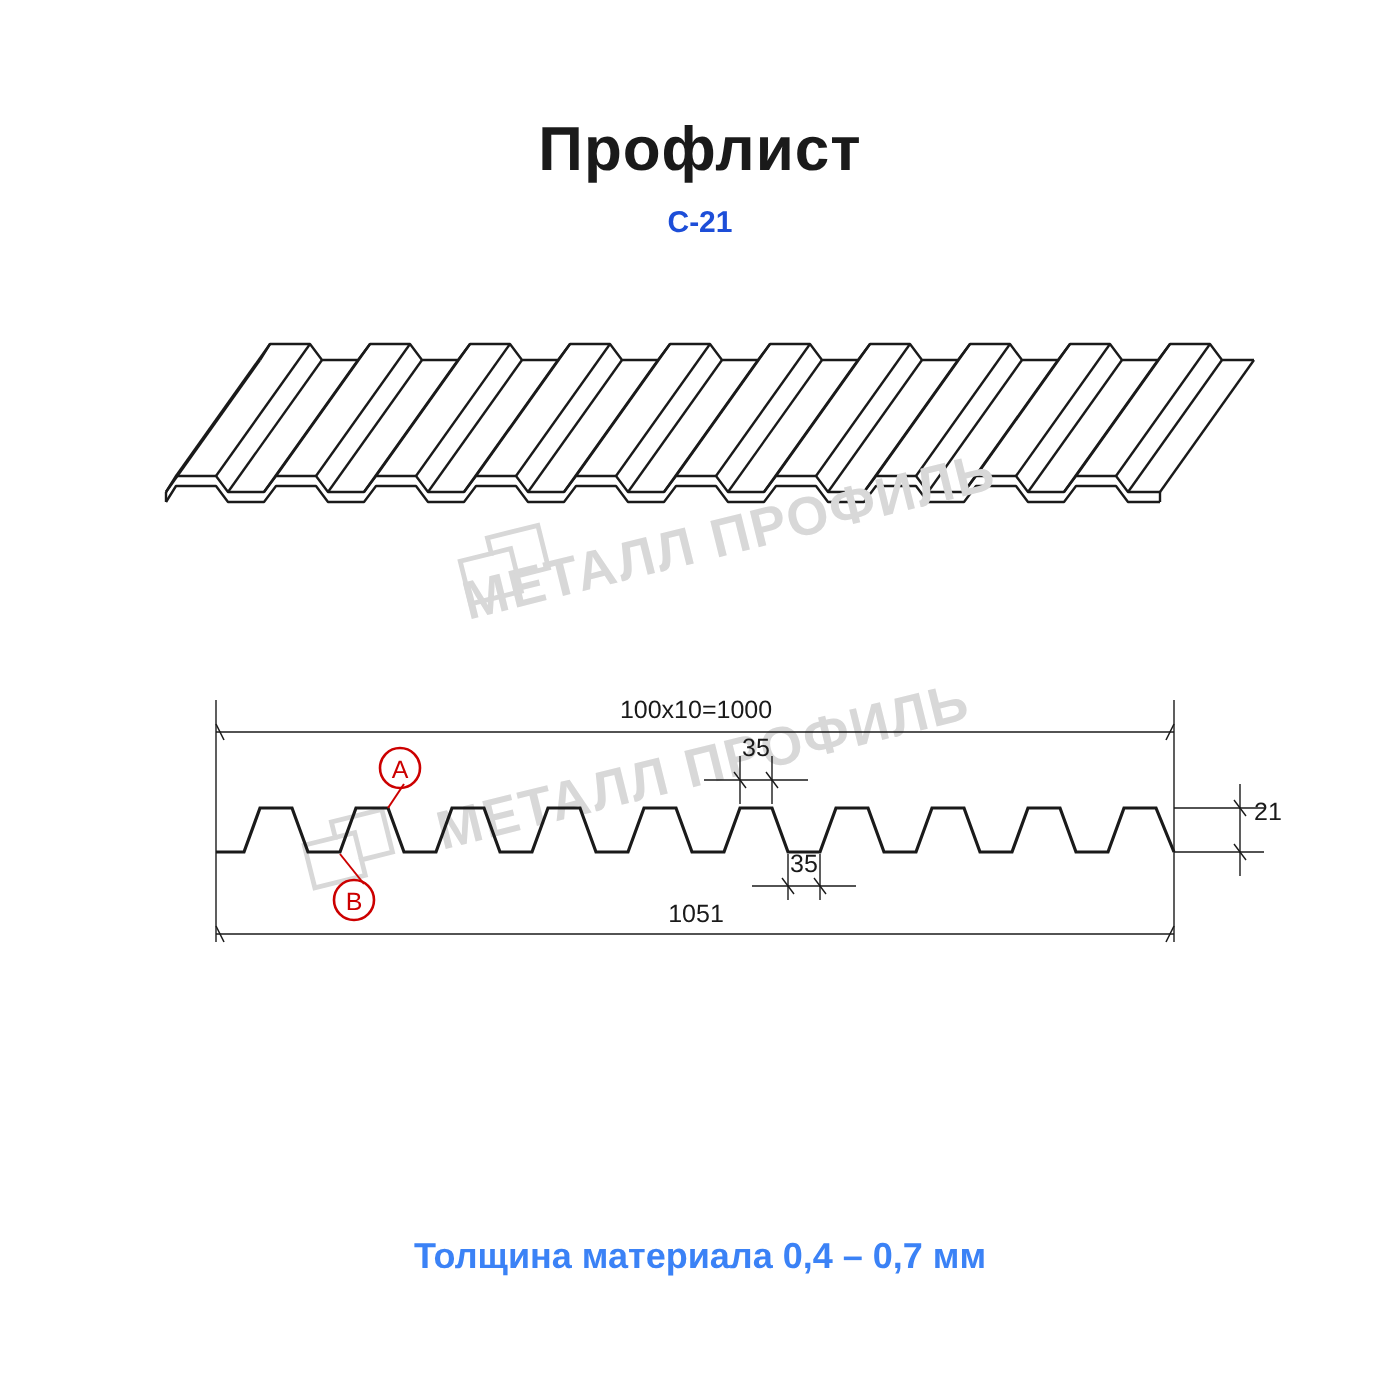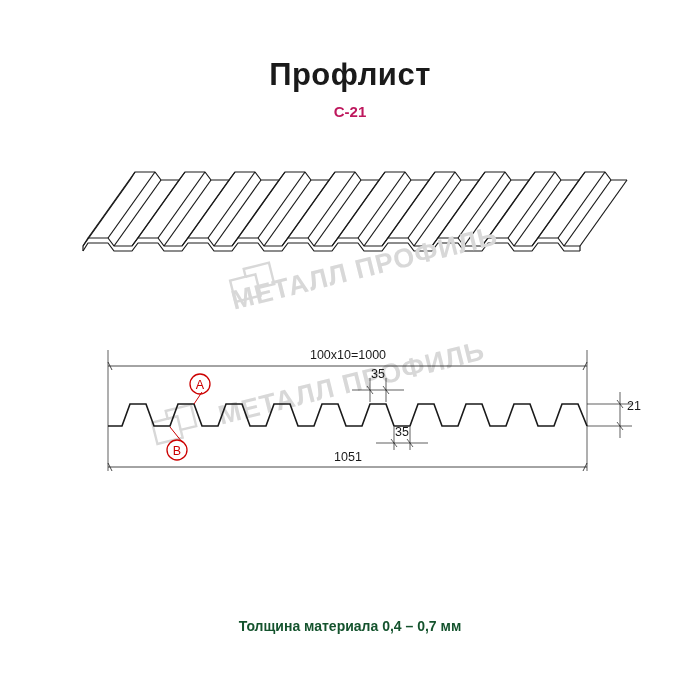--- a/index.html
+++ b/index.html
@@ -32,31 +32,31 @@
     color: #1a1a1a;
   }
   .subtitle {
     position: absolute;
     top: 103px;
     left: 0;
     width: 700px;
     text-align: center;
     font-size: 15px;
     font-weight: bold;
-    color: #be185d;
+    color: #1d4ed8;
   }
   .footer-note {
     position: absolute;
     top: 618px;
     left: 0;
     width: 700px;
     text-align: center;
-    font-size: 14px;
-    font-weight: bold;
-    color: #14532d;
+    font-size: 18px;
+    font-weight: bold;
+    color: #3b82f6;
   }
   .iso-wrap {
     position: absolute;
     top: 150px;
     left: 75px;
     width: 560px;
     height: 130px;
   }
   .dwg-wrap {
     position: absolute;

